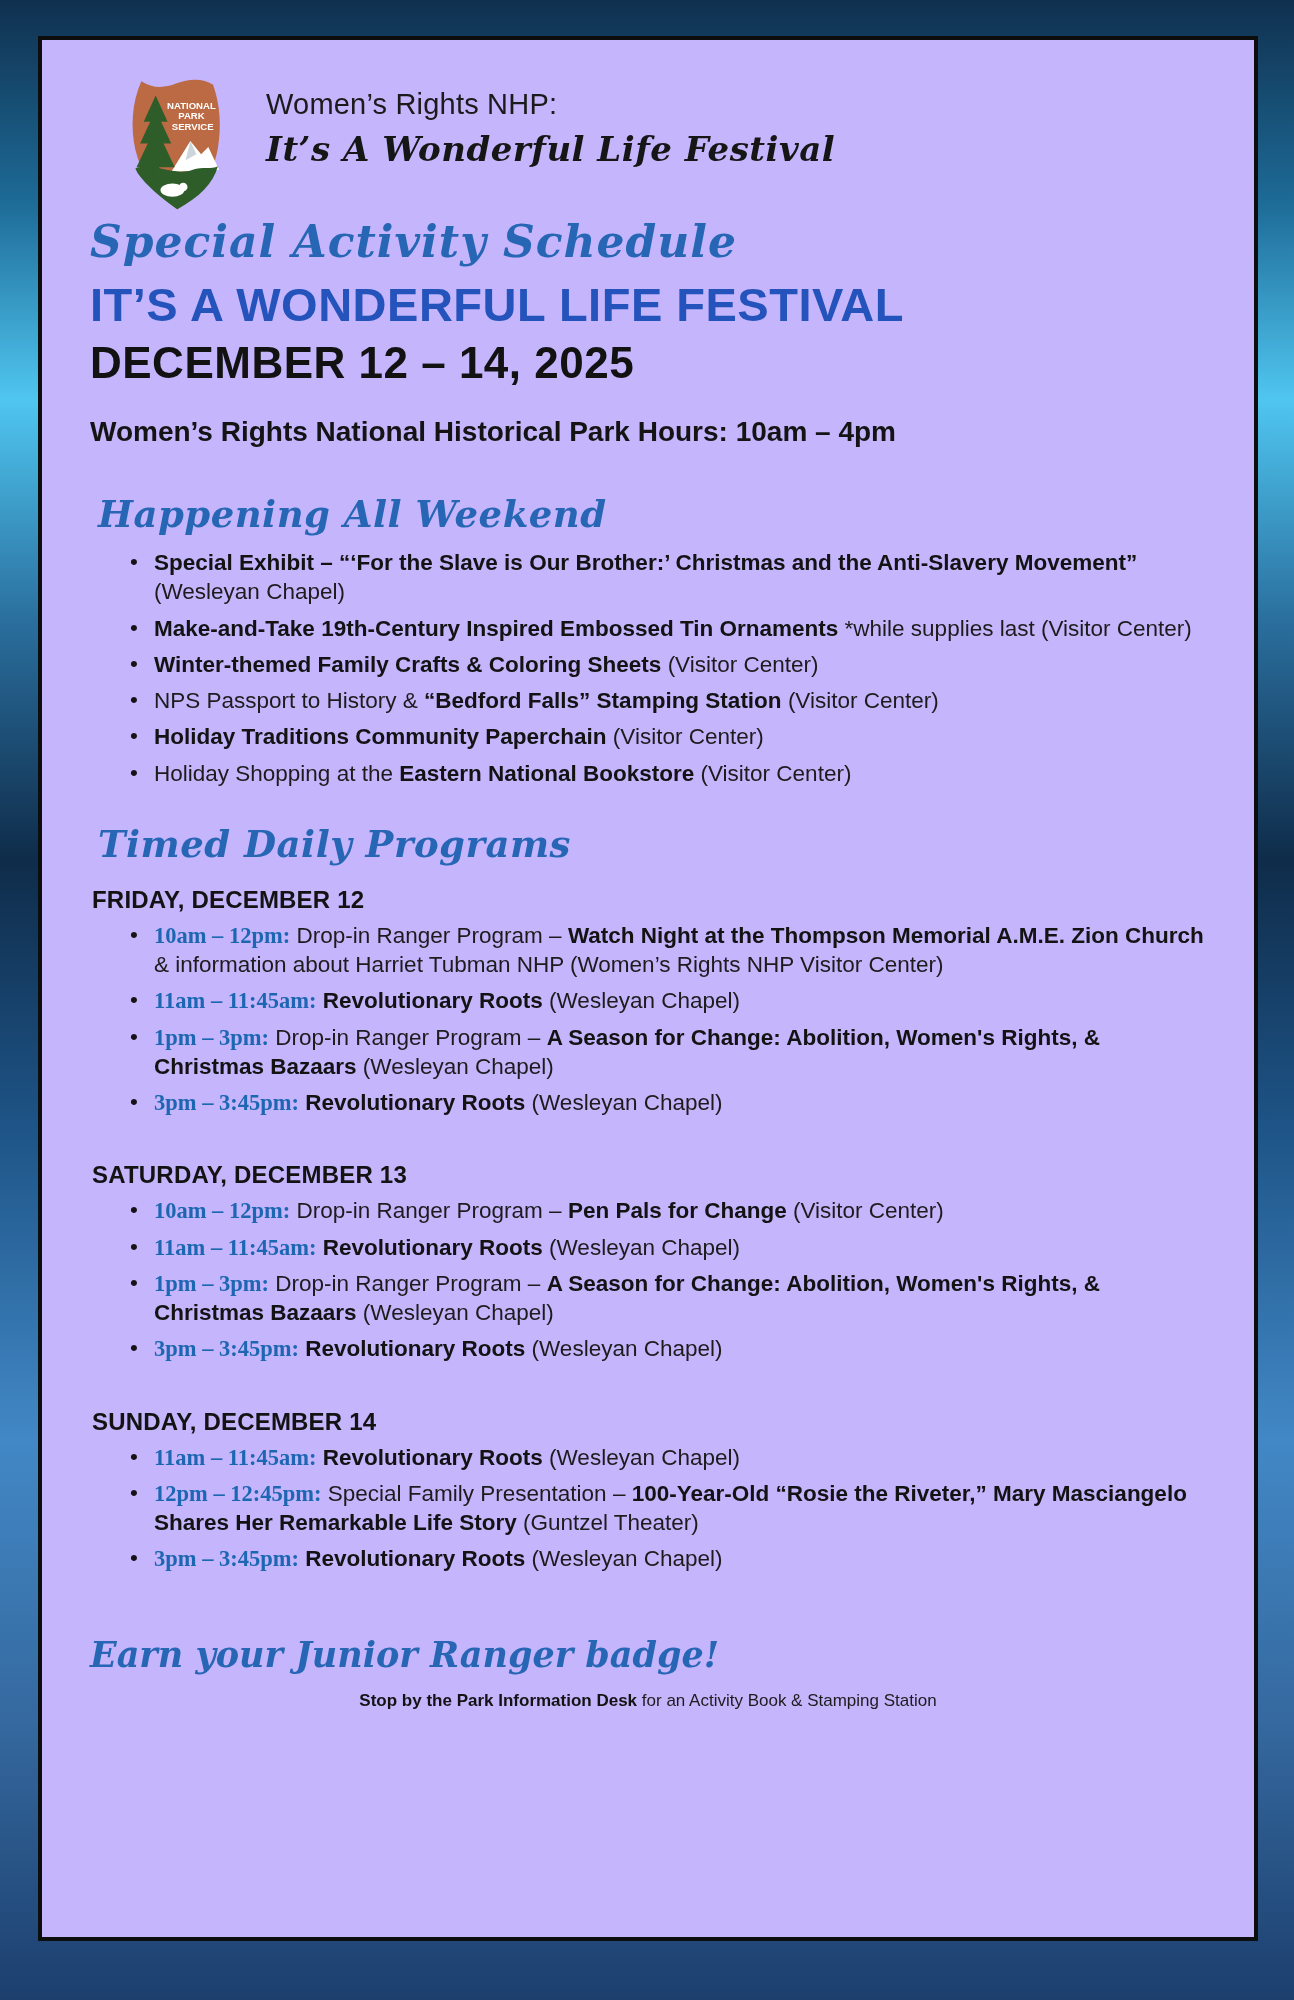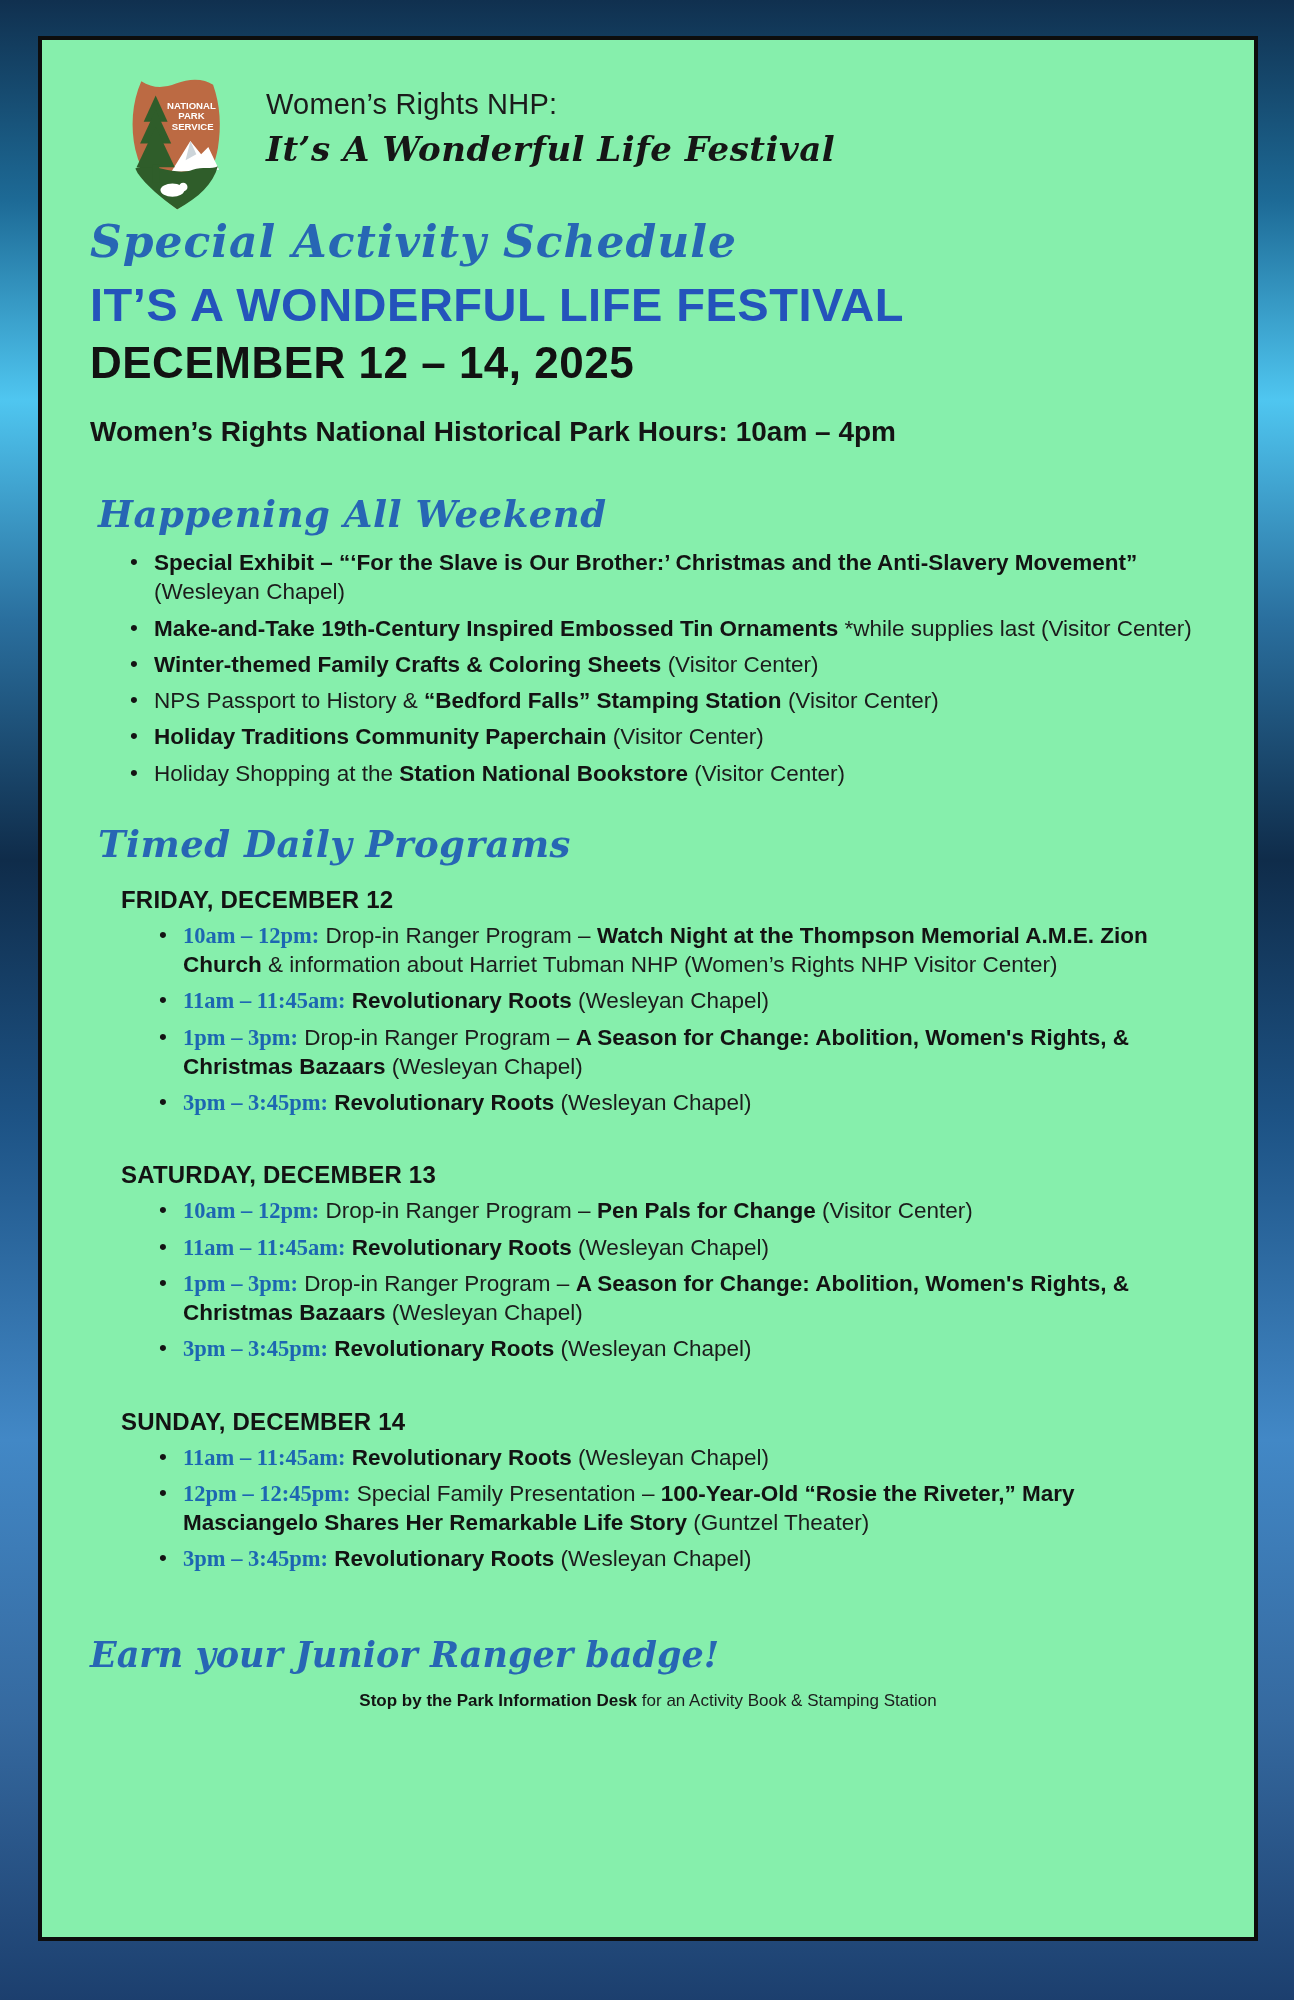--- a/index.html
+++ b/index.html
@@ -5,21 +5,21 @@
   html,body{margin:0;padding:0;}
   body{
     width:1294px;height:2000px;position:relative;
     font-family:"Liberation Sans",sans-serif;
     background:linear-gradient(180deg,
       #10304f 0%, #1d6a96 10%, #4fc6f0 20%, #2a6f9e 31%,
       #0f2c4a 43%, #1d5385 56%, #4288c6 72%, #35699f 86%, #1c3f6e 100%);
   }
   .card{
     position:absolute;left:38px;top:36px;width:1220px;height:1905px;
-    background:#86efac;border:4px solid #0d0d0d;box-sizing:border-box;
+    background:#c4b5fd;border:4px solid #0d0d0d;box-sizing:border-box;
     padding:34px 48px 0 48px;overflow:hidden;
   }
   
   .header{display:flex;align-items:flex-start;gap:30px;margin-left:26px;}
   .header-text{padding-top:14px;}
   .park-name{font-size:29px;font-weight:500;color:#1b1b1b;letter-spacing:.2px;}
   .festival-script{font-family:"DejaVu Serif",serif;font-style:italic;font-weight:600;
     font-size:34px;color:#161616;margin-top:8px;letter-spacing:.5px;}
   
   .center{}
@@ -31,21 +31,21 @@
   
   .section-heading{font-size:37px;margin:16px 0 12px 8px;letter-spacing:.5px;}
   .weekend-section{margin-top:44px;}
   .programs-section{margin-top:34px;}
   ul.bullets{list-style:none;margin:6px 0 0 0;padding:0 0 0 38px;}
   ul.bullets li{position:relative;padding-left:26px;font-size:22.5px;line-height:1.30;margin:7px 0;color:#1c1c1c;}
   ul.bullets li::before{content:"•";position:absolute;left:2px;top:-1px;color:#141414;}
   .seg-p{color:#1c1c1c;}
   .seg-b{font-weight:700;color:#131313;}
   .seg-time{font-weight:700;color:#1d66b2;font-family:Liberation Serif, serif;}
-  .day{margin-top:20px;margin-left:29px;}
+  .day{margin-top:20px;}
   .day + .day{margin-top:44px;}
   .day-title{font-size:24px;font-weight:700;color:#131313;margin-left:2px;letter-spacing:.2px;}
   
   .footer{margin-top:60px;}
   .footer-script{font-size:35px;}
   .info-line{text-align:center;font-size:17px;margin-top:16px;color:#1c1c1c;}
   
   .logo{flex:0 0 auto;}
 </style>
 </head>
@@ -83,21 +83,21 @@
   <div class="hours center">Women’s Rights National Historical Park Hours: 10am – 4pm</div>
 
   <div class="weekend-section">
     <div class="script-blue section-heading">Happening All Weekend</div>
     <ul class="bullets">
         <li><span class="seg-b">Special Exhibit – “‘For the Slave is Our Brother:’ Christmas and the Anti-Slavery Movement”</span><span class="seg-p"> (Wesleyan Chapel)</span></li>
         <li><span class="seg-b">Make-and-Take 19th-Century Inspired Embossed Tin Ornaments</span><span class="seg-p"> *while supplies last (Visitor Center)</span></li>
         <li><span class="seg-b">Winter-themed Family Crafts &amp; Coloring Sheets</span><span class="seg-p"> (Visitor Center)</span></li>
         <li><span class="seg-p">NPS Passport to History &amp; </span><span class="seg-b">“Bedford Falls” Stamping Station</span><span class="seg-p"> (Visitor Center)</span></li>
         <li><span class="seg-b">Holiday Traditions Community Paperchain</span><span class="seg-p"> (Visitor Center)</span></li>
-        <li><span class="seg-p">Holiday Shopping at the </span><span class="seg-b">Station National Bookstore</span><span class="seg-p"> (Visitor Center)</span></li>
+        <li><span class="seg-p">Holiday Shopping at the </span><span class="seg-b">Eastern National Bookstore</span><span class="seg-p"> (Visitor Center)</span></li>
       </ul>
   </div>
 
   <div class="programs-section">
     <div class="script-blue section-heading">Timed Daily Programs</div>
 
     <div class="day">
       <div class="day-title">FRIDAY, DECEMBER 12</div>
       <ul class="bullets">
           <li><span class="seg-time">10am – 12pm:</span><span class="seg-p"> Drop-in Ranger Program – </span><span class="seg-b">Watch Night at the Thompson Memorial A.M.E. Zion Church</span><span class="seg-p"> &amp; information about Harriet Tubman NHP (Women’s Rights NHP Visitor Center)</span></li>

